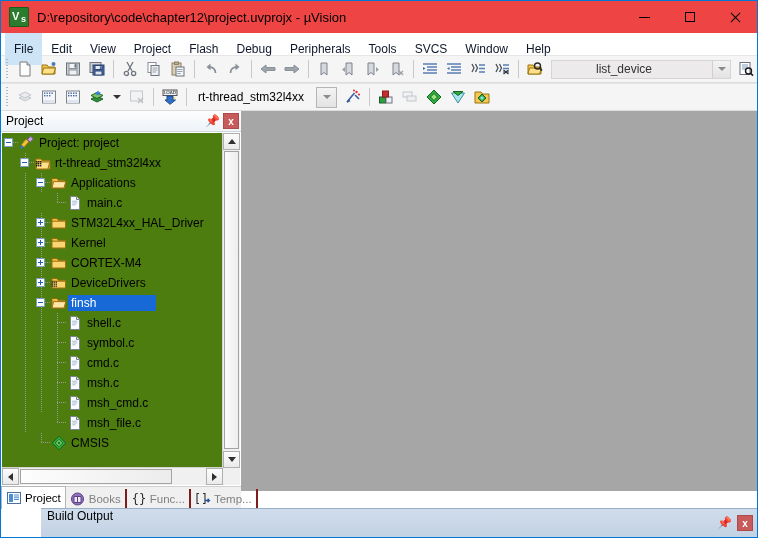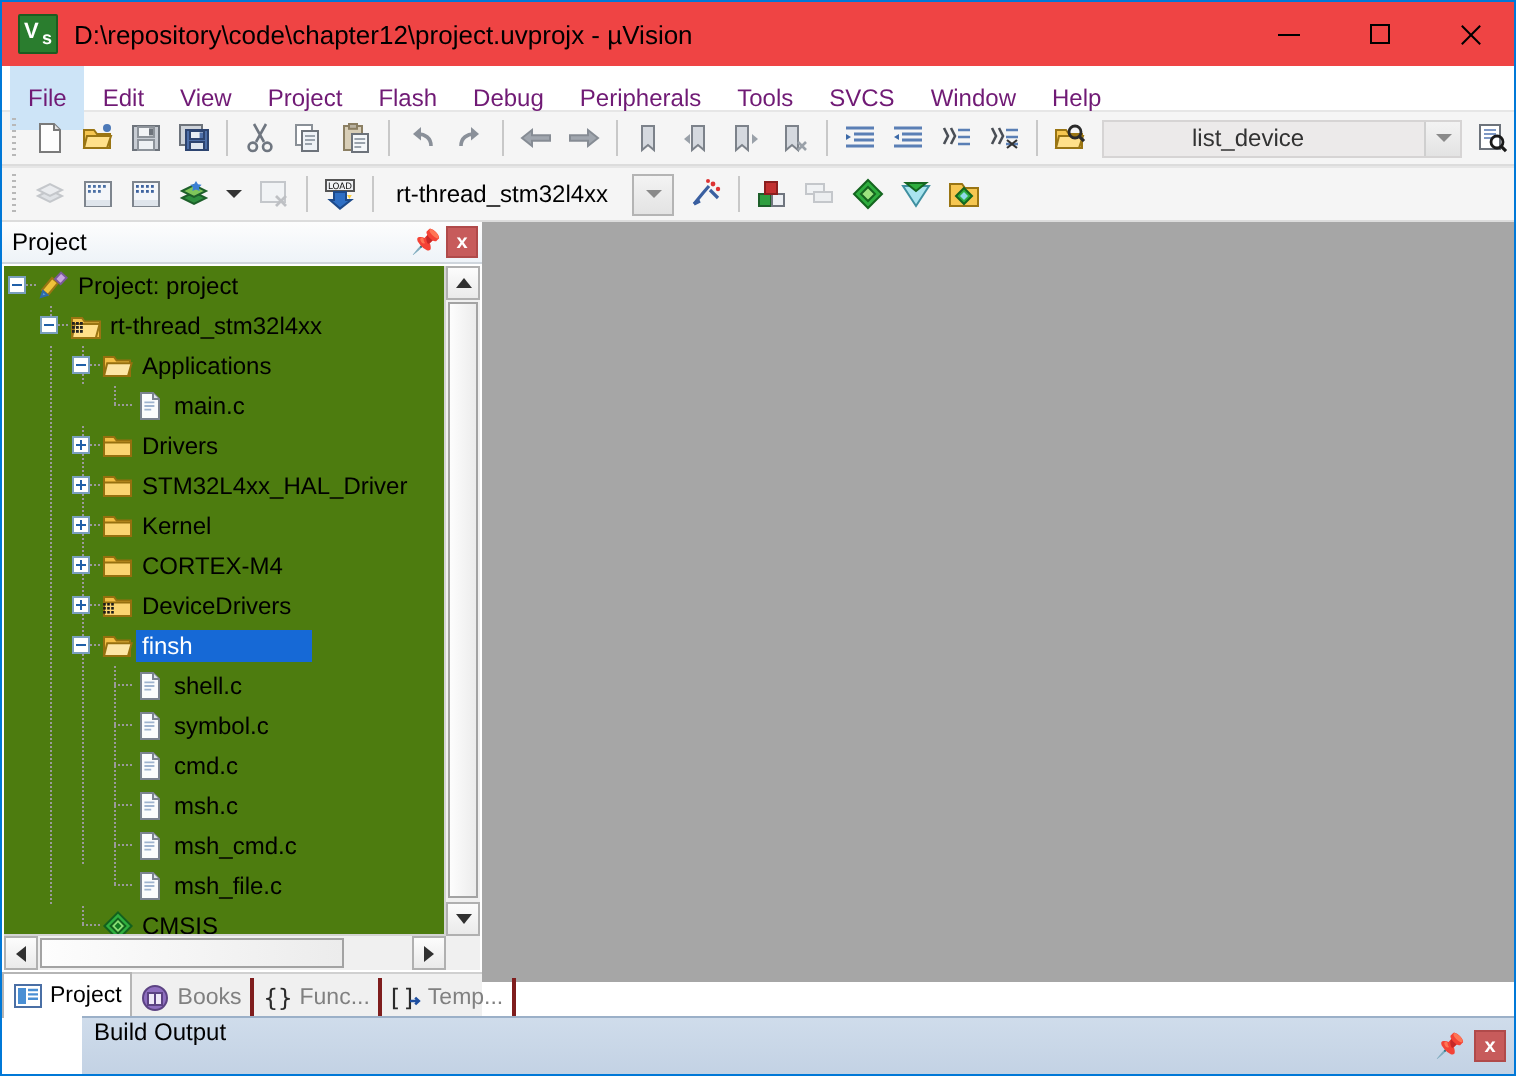--- a/index.html
+++ b/index.html
@@ -28,21 +28,21 @@
   .glyph-min{width:11px;height:1px;background:#000;}
   .glyph-max{width:10px;height:10px;border:1px solid #000;box-sizing:border-box;}
   .glyph-close{position:relative;width:11px;height:11px;}
   .glyph-close:before,.glyph-close:after{content:"";position:absolute;left:0;top:5px;width:13px;height:1px;background:#000;}
   .glyph-close:before{transform:rotate(45deg);}
   .glyph-close:after{transform:rotate(-45deg);}
 
   
   .menubar{height:22px;display:flex;align-items:stretch;background:#fff;
            font-size:12px;padding-left:4px;}
-  .menu-item{padding:16px 9px;display:flex;align-items:center;cursor:default;color:#701a75;}
+  .menu-item{padding:16px 9px;display:flex;align-items:center;cursor:default;color:#0f172a;}
   .menu-item.active{background:#cde4f7;}
 
   
   .toolbar{height:26px;display:flex;align-items:center;background:#f5f5f5;
            border-top:1px solid #e6e6e6;border-bottom:1px solid #dcdcdc;}
   .grip{width:7px;height:20px;margin:0 2px 0 3px;flex:none;
         background-image:repeating-linear-gradient(to bottom,#b8b8b8 0 1px,transparent 1px 3px);
         background-size:2px 100%;background-repeat:no-repeat;background-position:2px 0;}
   .tb-sep{width:1px;height:18px;background:#c8c8c8;margin:0 4px;flex:none;}
   .tb-btn{width:24px;height:22px;display:flex;align-items:center;justify-content:center;flex:none;cursor:default;}
@@ -547,37 +547,20 @@
               <div class="ind"></div>
               <div class="leafconn"></div>
               <div class="ticon">
                 <svg width="16" height="16" viewBox="0 0 16 16">
                   <path d="M3.5 1.5h6L12.5 4.5V14.5h-9z" fill="#fbfcfd" stroke="#7b8390"></path>
                   <path d="M9.5 1.5v3h3" fill="#dfe4ea" stroke="#7b8390"></path>
                   <path d="M5.2 6.2h5M5.2 8h5M5.2 9.8h3.4" stroke="#9fb4cf" stroke-width="0.9"></path>
                 </svg>
               </div>
               <span class="tlabel">main.c</span>
-            </div>
-            <div class="trow">
-              <div class="ind"></div>
-              <div class="ind line"></div>
-              <div class="exp plus">
-                <div class="box"></div>
-                <div class="vstub-top"></div>
-                <div class="vstub"></div>
-                <div class="hstub"></div>
-              </div>
-              <div class="ticon">
-                <svg width="16" height="16" viewBox="0 0 16 16">
-                  <path d="M1 3.5h5l1.3 1.8H14.5V13H1z" fill="#f3bf45" stroke="#96700f"></path>
-                  <path d="M1 6.2h13.5V13H1z" fill="#fbd571" stroke="#96700f"></path>
-                </svg>
-              </div>
-              <span class="tlabel">Drivers</span>
             </div>
             <div class="trow">
               <div class="ind"></div>
               <div class="ind line"></div>
               <div class="exp plus">
                 <div class="box"></div>
                 <div class="vstub-top"></div>
                 <div class="vstub"></div>
                 <div class="hstub"></div>
               </div>

